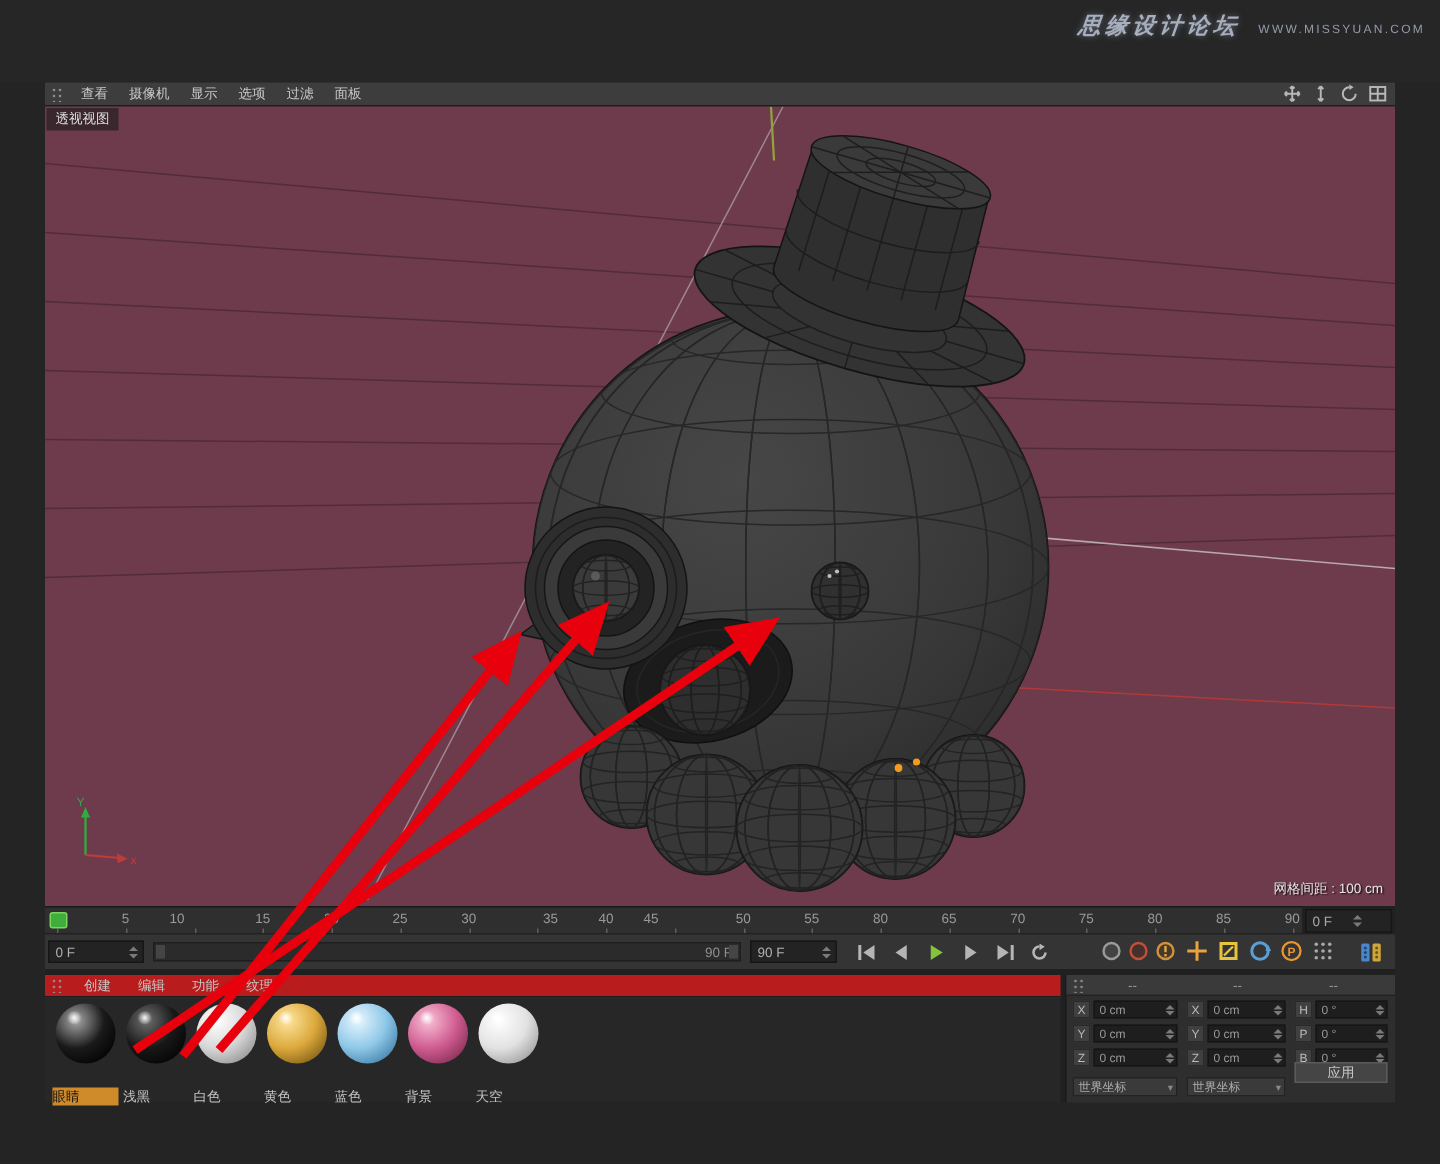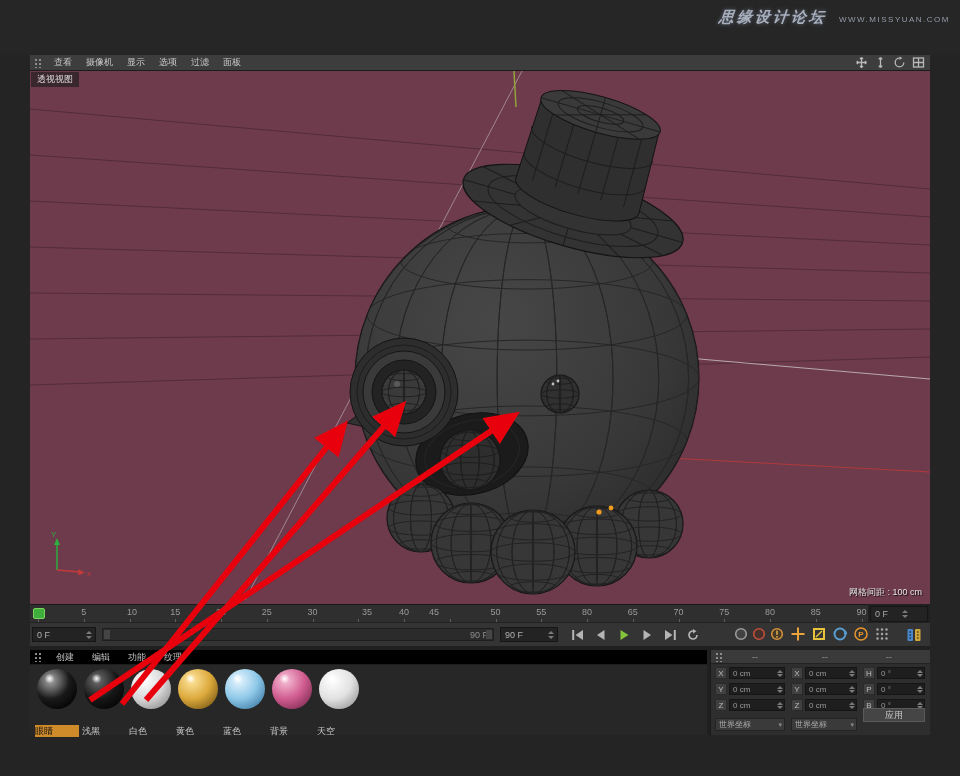--- a/index.html
+++ b/index.html
@@ -53,21 +53,21 @@
   .step .up{border-bottom:3px solid #7a7a7a}
   .step .dn{border-top:3px solid #7a7a7a}
   .t-btns{position:absolute;top:3px;display:flex}
   .t-btns button{width:23px;height:18px;background:none;border:none;padding:0;display:flex;align-items:center;justify-content:center}
   .t-rec{position:absolute;top:4px;display:flex;gap:4px}
   .t-keys{position:absolute;top:3px;display:flex;gap:5px}
   .t-keys span,.t-rec span{display:flex;align-items:center;justify-content:center}
 
   
   .materials{position:absolute;left:0;top:595px;width:677px;height:85px;background:#272727}
-  .mtabs{height:14px;background:#000000;display:flex;align-items:center;font-size:9px;color:#c5c5c5;border-bottom:1px solid #1d1d1d}
+  .mtabs{height:14px;background:#b91c1c;display:flex;align-items:center;font-size:9px;color:#c5c5c5;border-bottom:1px solid #1d1d1d}
   #mat-tabs span{padding:0 9px}
   #swatches{display:flex;gap:3px;padding:4px 0 0 5px}
   .swatch{width:44px;flex:0 0 auto}
   .ball{width:40px;height:40px;border-radius:50%;margin:0 auto;position:relative}
   .spec{position:absolute;left:7px;top:5px;width:11px;height:9px;border-radius:50%;
         background:radial-gradient(circle,rgba(255,255,255,.95) 0%,rgba(255,255,255,0) 70%)}
   .mlabel{margin-top:16px;height:12px;line-height:12px;font-size:9px;text-align:left;color:#c5c5c5;
           white-space:nowrap;overflow:hidden}
   .mlabel.sel{background:#cf8a2a;color:#121212}
 
@@ -378,21 +378,21 @@
     <div class="vp-label">透视视图</div>
     <div class="grid-label">网格间距 : 100 cm</div>
   </div>
 
   <div class="ruler">
     <div id="ruler-ticks">
         <span class="tick" style="left: 8px;">0</span>
         <i class="tickmark" style="left: 8px;"></i>
         <span class="tick" style="left: 53.75px;">5</span>
         <i class="tickmark" style="left: 53.75px;"></i>
-        <span class="tick" style="left: 102px;">10</span>
+        <span class="tick" style="left: 88px;">10</span>
         <i class="tickmark" style="left: 99.5px;"></i>
         <span class="tick" style="left: 145.25px;">15</span>
         <i class="tickmark" style="left: 145.25px;"></i>
         <span class="tick" style="left: 191px;">20</span>
         <i class="tickmark" style="left: 191px;"></i>
         <span class="tick" style="left: 236.75px;">25</span>
         <i class="tickmark" style="left: 236.75px;"></i>
         <span class="tick" style="left: 282.5px;">30</span>
         <i class="tickmark" style="left: 282.5px;"></i>
         <span class="tick" style="left: 337px;">35</span>

